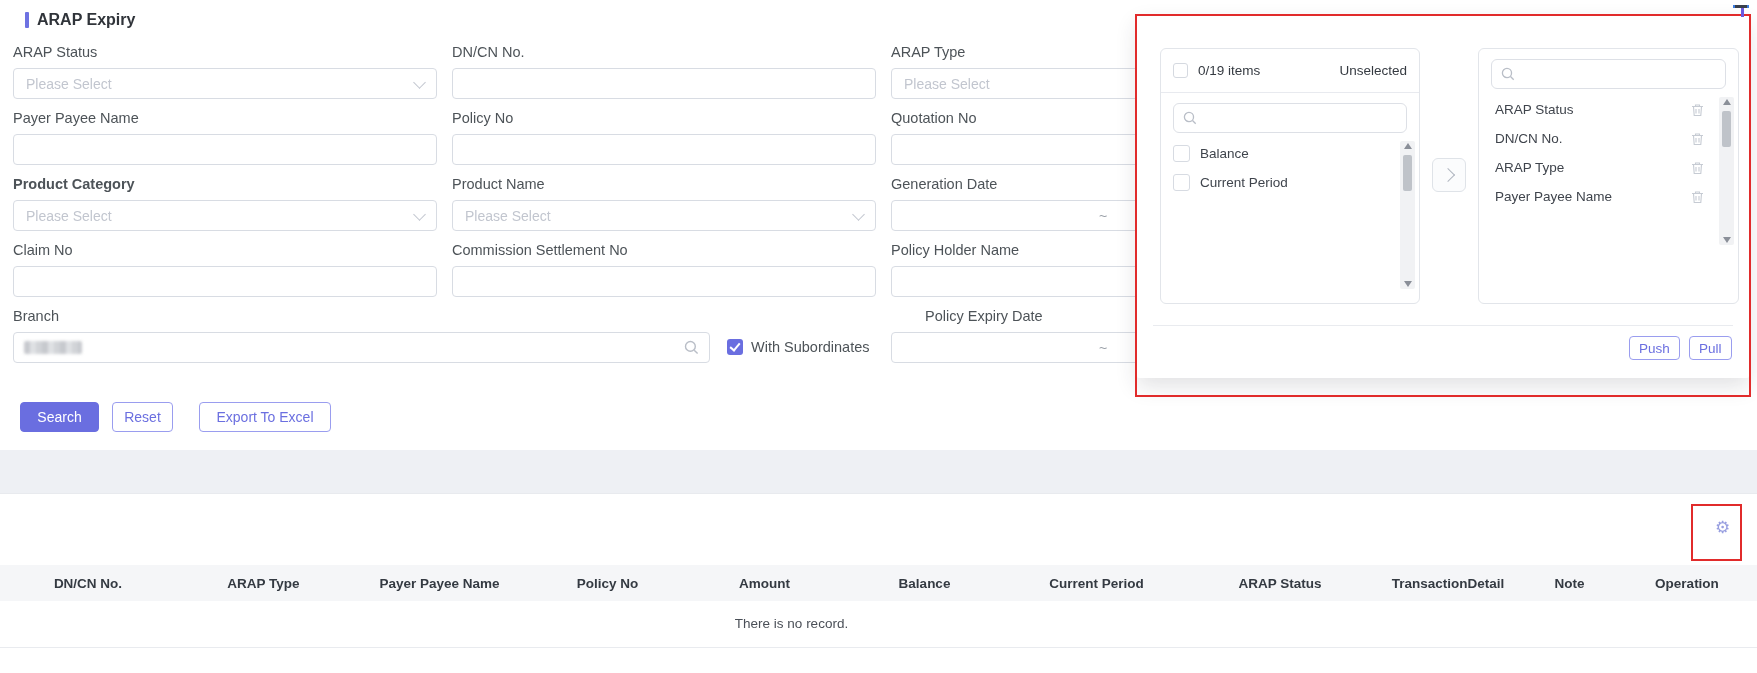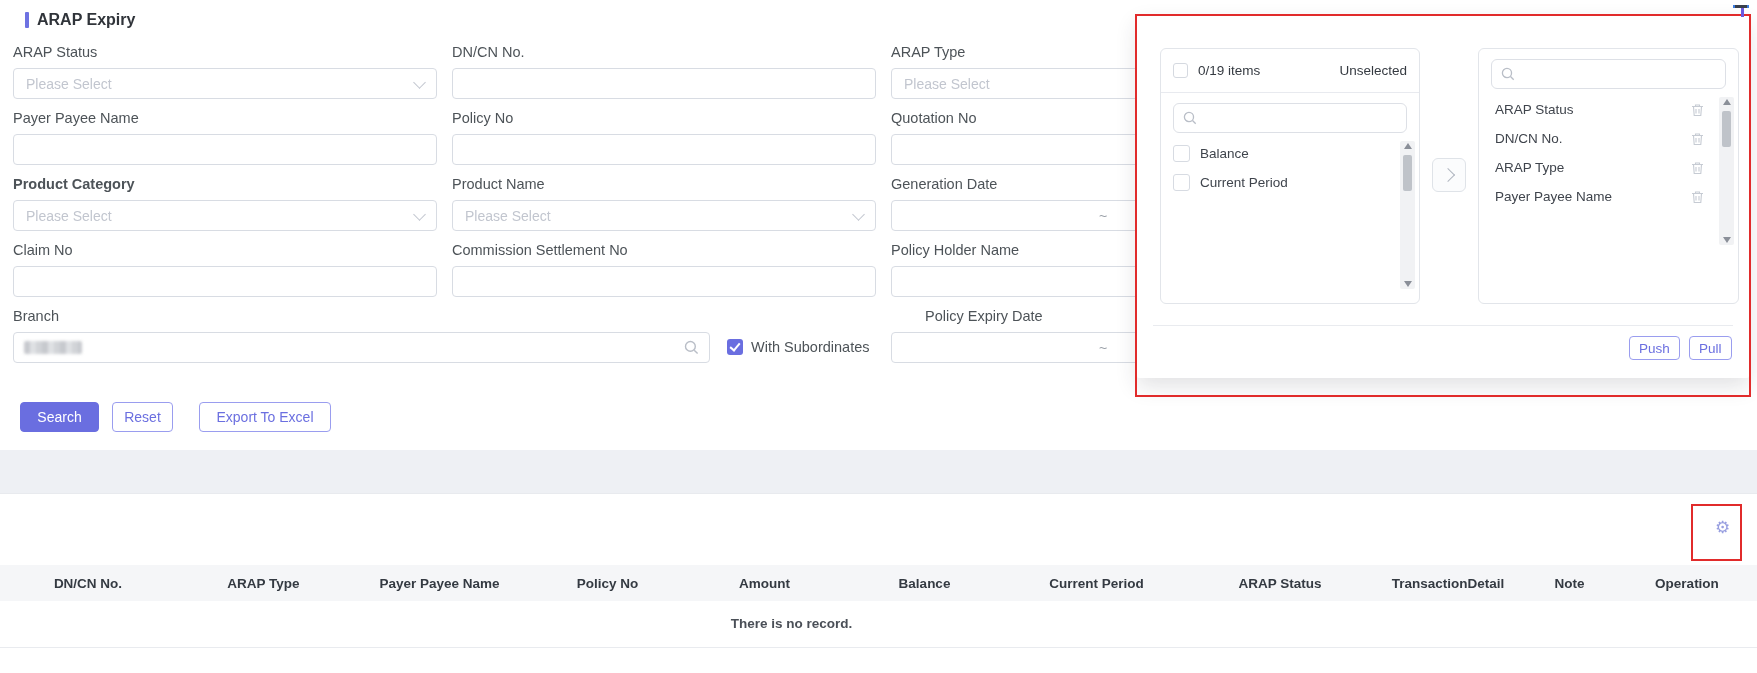--- a/index.html
+++ b/index.html
@@ -157,21 +157,21 @@
     <div class="th" style="width:159px;">Policy No</div>
     <div class="th" style="width:155px;">Amount</div>
     <div class="th" style="width:165px;">Balance</div>
     <div class="th" style="width:179px;">Current Period</div>
     <div class="th" style="width:188px;">ARAP Status</div>
     <div class="th" style="width:148px;">TransactionDetail</div>
     <div class="th" style="width:95px;">Note</div>
     <div class="th" style="width:140px;">Operation</div>
   </div>
 
-  <div class="abs empty-msg" style="left:0;top:122px;width:1583px;font-weight:bold;">There is no record.</div>
+  <div class="abs empty-msg" style="left:0;top:122px;width:1583px;">There is no record.</div>
   <div class="abs hr" style="left:0;top:153px;width:1757px;"></div>
 
   <div class="abs ann" style="left:1691px;top:10px;width:51px;height:57px;"></div>
 </div>
 
 <div class="abs panel" style="left:1137px;top:16px;width:612px;height:362px;">
 
   <div class="abs tcard" style="left:23px;top:32px;width:260px;height:256px;">
     <div class="tcard-head">
       <span class="cb off" style="width:15px;height:15px;"></span>

